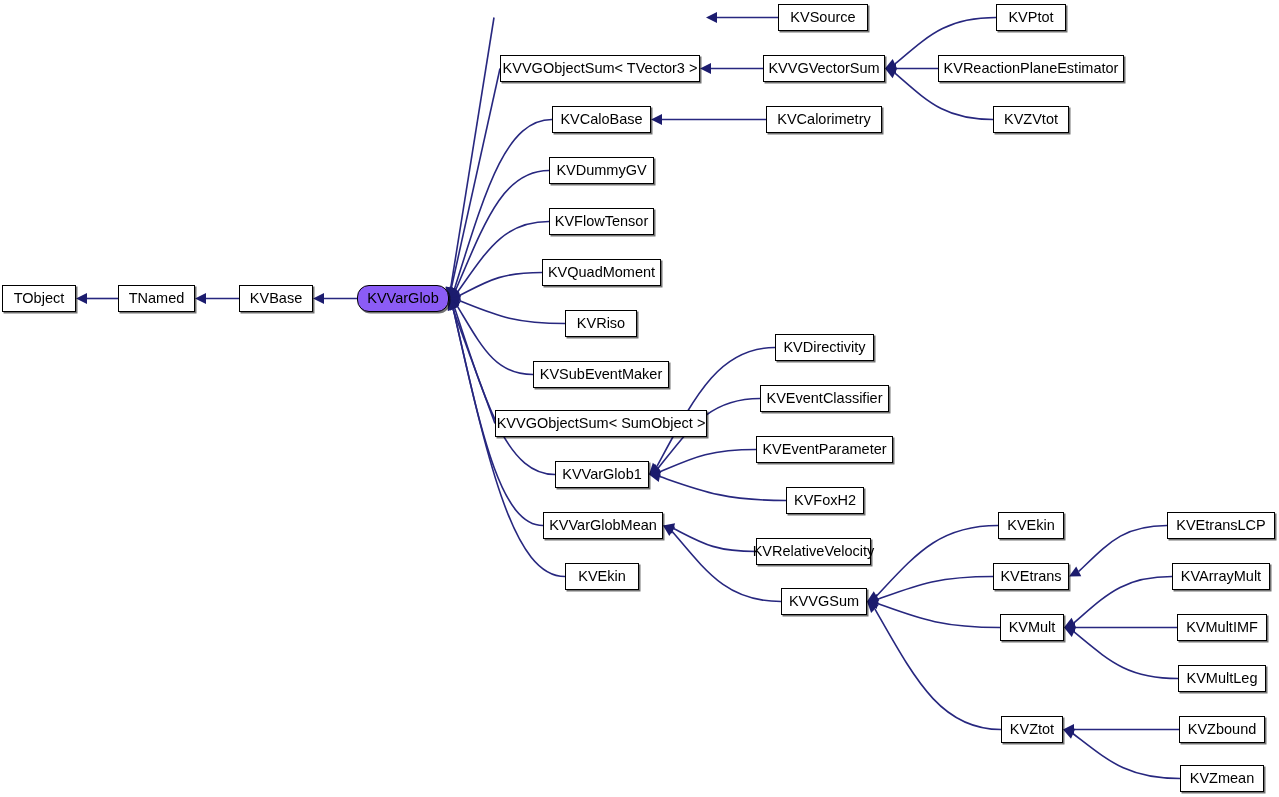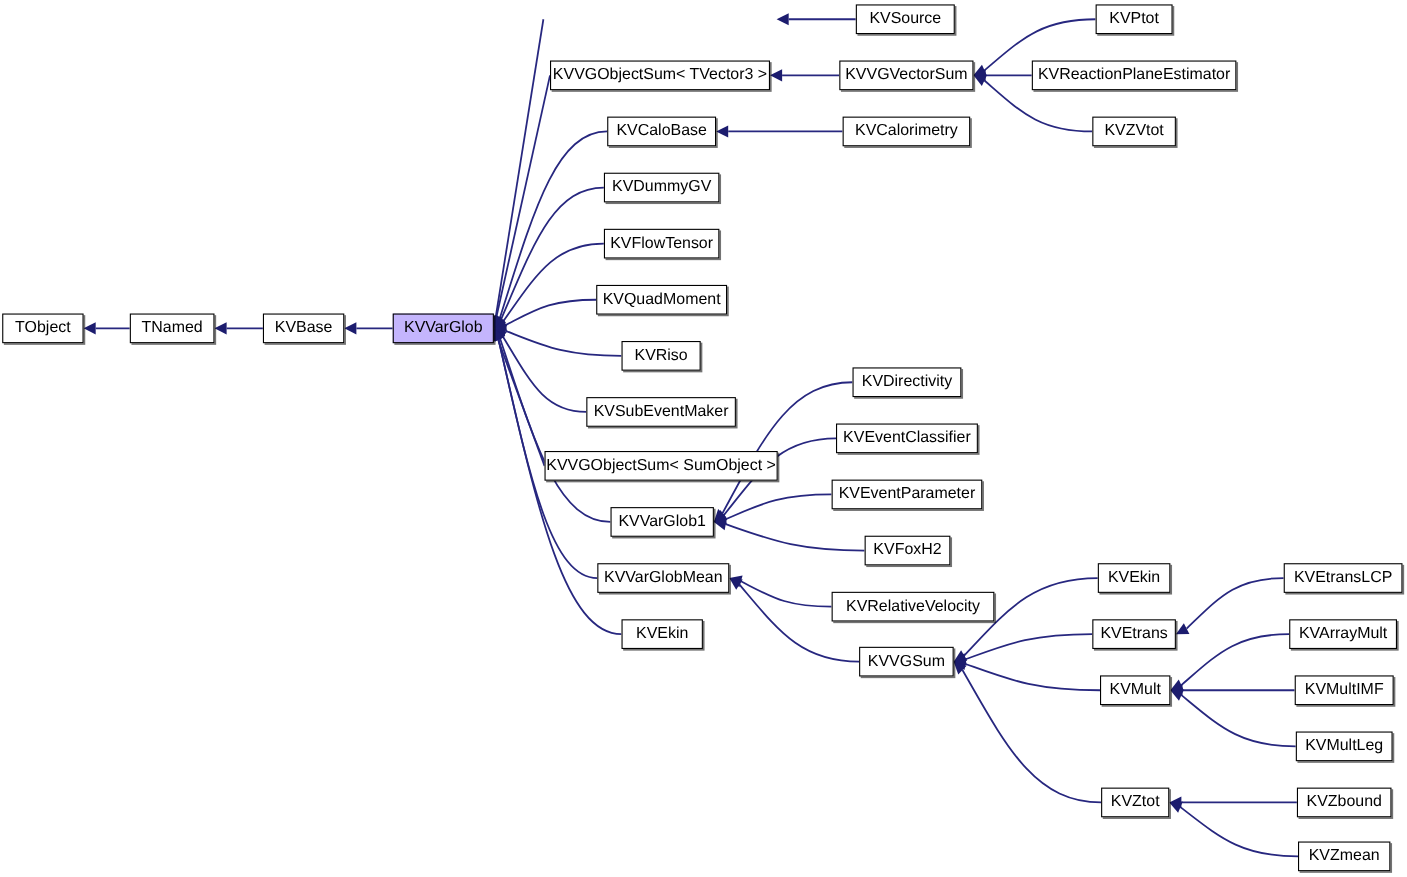--- a/index.html
+++ b/index.html
@@ -40,21 +40,22 @@
     font-size: 14.5px;
     line-height: 1;
     display: flex;
     align-items: center;
     justify-content: center;
     white-space: nowrap;
     box-shadow: 1.5px 1.5px 0 0 rgba(0,0,0,0.55);
     z-index: 5;
   }
   .node-box.highlight {
-    background: #c4b5fd;
+    background: #8b5cf6;
+    border-radius: 12px;
   }
   .node-label {
     pointer-events: none;
   }
 </style>
 </head>
 <body>
 
 <div id="diagram-root">
   <svg id="graph-svg" viewBox="0 0 1279 797" xmlns="http://www.w3.org/2000/svg">
@@ -199,21 +200,21 @@
     </div>
     <div class="node-box" style="left: 756px; top: 436px; width: 137px; height: 27px;">
       <span class="node-label">KVEventParameter</span>
     </div>
     <div class="node-box" style="left: 786px; top: 487px; width: 78px; height: 27px;">
       <span class="node-label">KVFoxH2</span>
     </div>
     <div class="node-box" style="left: 543px; top: 512px; width: 120px; height: 27px;">
       <span class="node-label">KVVarGlobMean</span>
     </div>
-    <div class="node-box" style="left: 756px; top: 538px; width: 148px; height: 27px;">
+    <div class="node-box" style="left: 756px; top: 538px; width: 115px; height: 27px;">
       <span class="node-label">KVRelativeVelocity</span>
     </div>
     <div class="node-box" style="left: 565px; top: 563px; width: 74px; height: 27px;">
       <span class="node-label">KVEkin</span>
     </div>
     <div class="node-box" style="left: 781px; top: 588px; width: 86px; height: 27px;">
       <span class="node-label">KVVGSum</span>
     </div>
     <div class="node-box" style="left: 998px; top: 512px; width: 66px; height: 27px;">
       <span class="node-label">KVEkin</span>

